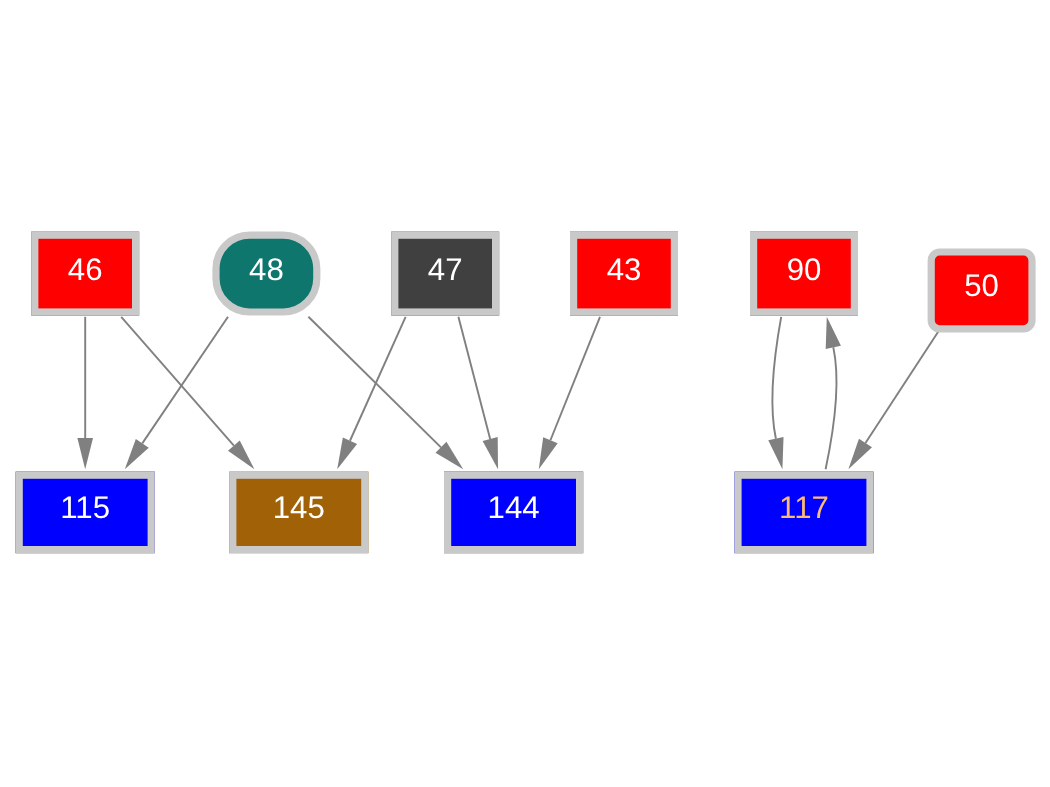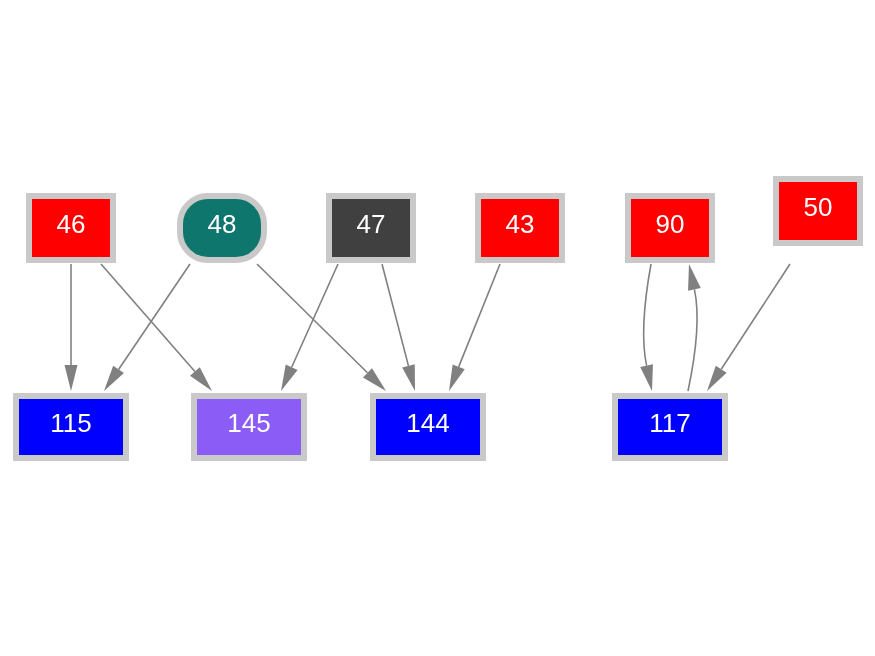--- a/index.html
+++ b/index.html
@@ -99,29 +99,29 @@
       </div>
       <div class="node" style="left: 326px; top: 193px; width: 90px; height: 70px; background: #404040; border-color: rgb(201, 201, 201);">
         <span class="node-label" style="color: rgb(255, 255, 255);">47</span>
       </div>
       <div class="node" style="left: 475px; top: 193px; width: 90px; height: 70px; background: rgb(255, 0, 0); border-color: rgb(201, 201, 201);">
         <span class="node-label" style="color: rgb(255, 255, 255);">43</span>
       </div>
       <div class="node" style="left: 625px; top: 193px; width: 90px; height: 70px; background: rgb(255, 0, 0); border-color: rgb(201, 201, 201);">
         <span class="node-label" style="color: rgb(255, 255, 255);">90</span>
       </div>
-      <div class="node" style="left: 773px; top: 176px; width: 90px; height: 70px; background: rgb(255, 0, 0); border-color: rgb(201, 201, 201);">
+      <div class="node" style="left: 773px; top: 207px; width: 90px; height: 70px; background: rgb(255, 0, 0); border-color: rgb(201, 201, 201); border-radius: 10px;">
         <span class="node-label" style="color: rgb(255, 255, 255);">50</span>
       </div>
       <div class="node" style="left: 13px; top: 393px; width: 116px; height: 68px; background: rgb(0, 0, 255); border-color: rgb(201, 201, 201); justify-content: center;">
         <span class="node-label" style="color: rgb(255, 255, 255);">115</span>
       </div>
-      <div class="node" style="left: 191px; top: 393px; width: 116px; height: 68px; background: #8b5cf6; border-color: rgb(201, 201, 201);">
+      <div class="node" style="left: 191px; top: 393px; width: 116px; height: 68px; background: #a16207; border-color: rgb(201, 201, 201);">
         <span class="node-label" style="color: rgb(255, 255, 255);">145</span>
       </div>
       <div class="node" style="left: 370px; top: 393px; width: 116px; height: 68px; background: rgb(0, 0, 255); border-color: rgb(201, 201, 201); justify-content: center;">
         <span class="node-label" style="color: rgb(255, 255, 255);">144</span>
       </div>
       <div class="node" style="left: 612px; top: 393px; width: 116px; height: 68px; background: rgb(0, 0, 255); border-color: rgb(201, 201, 201);">
-        <span class="node-label" style="color: #ffffff; text-align: center;">117</span>
+        <span class="node-label" style="color: #fdba74; text-align: center;">117</span>
       </div>
     </div>
 </div>
 
 </body></html>

